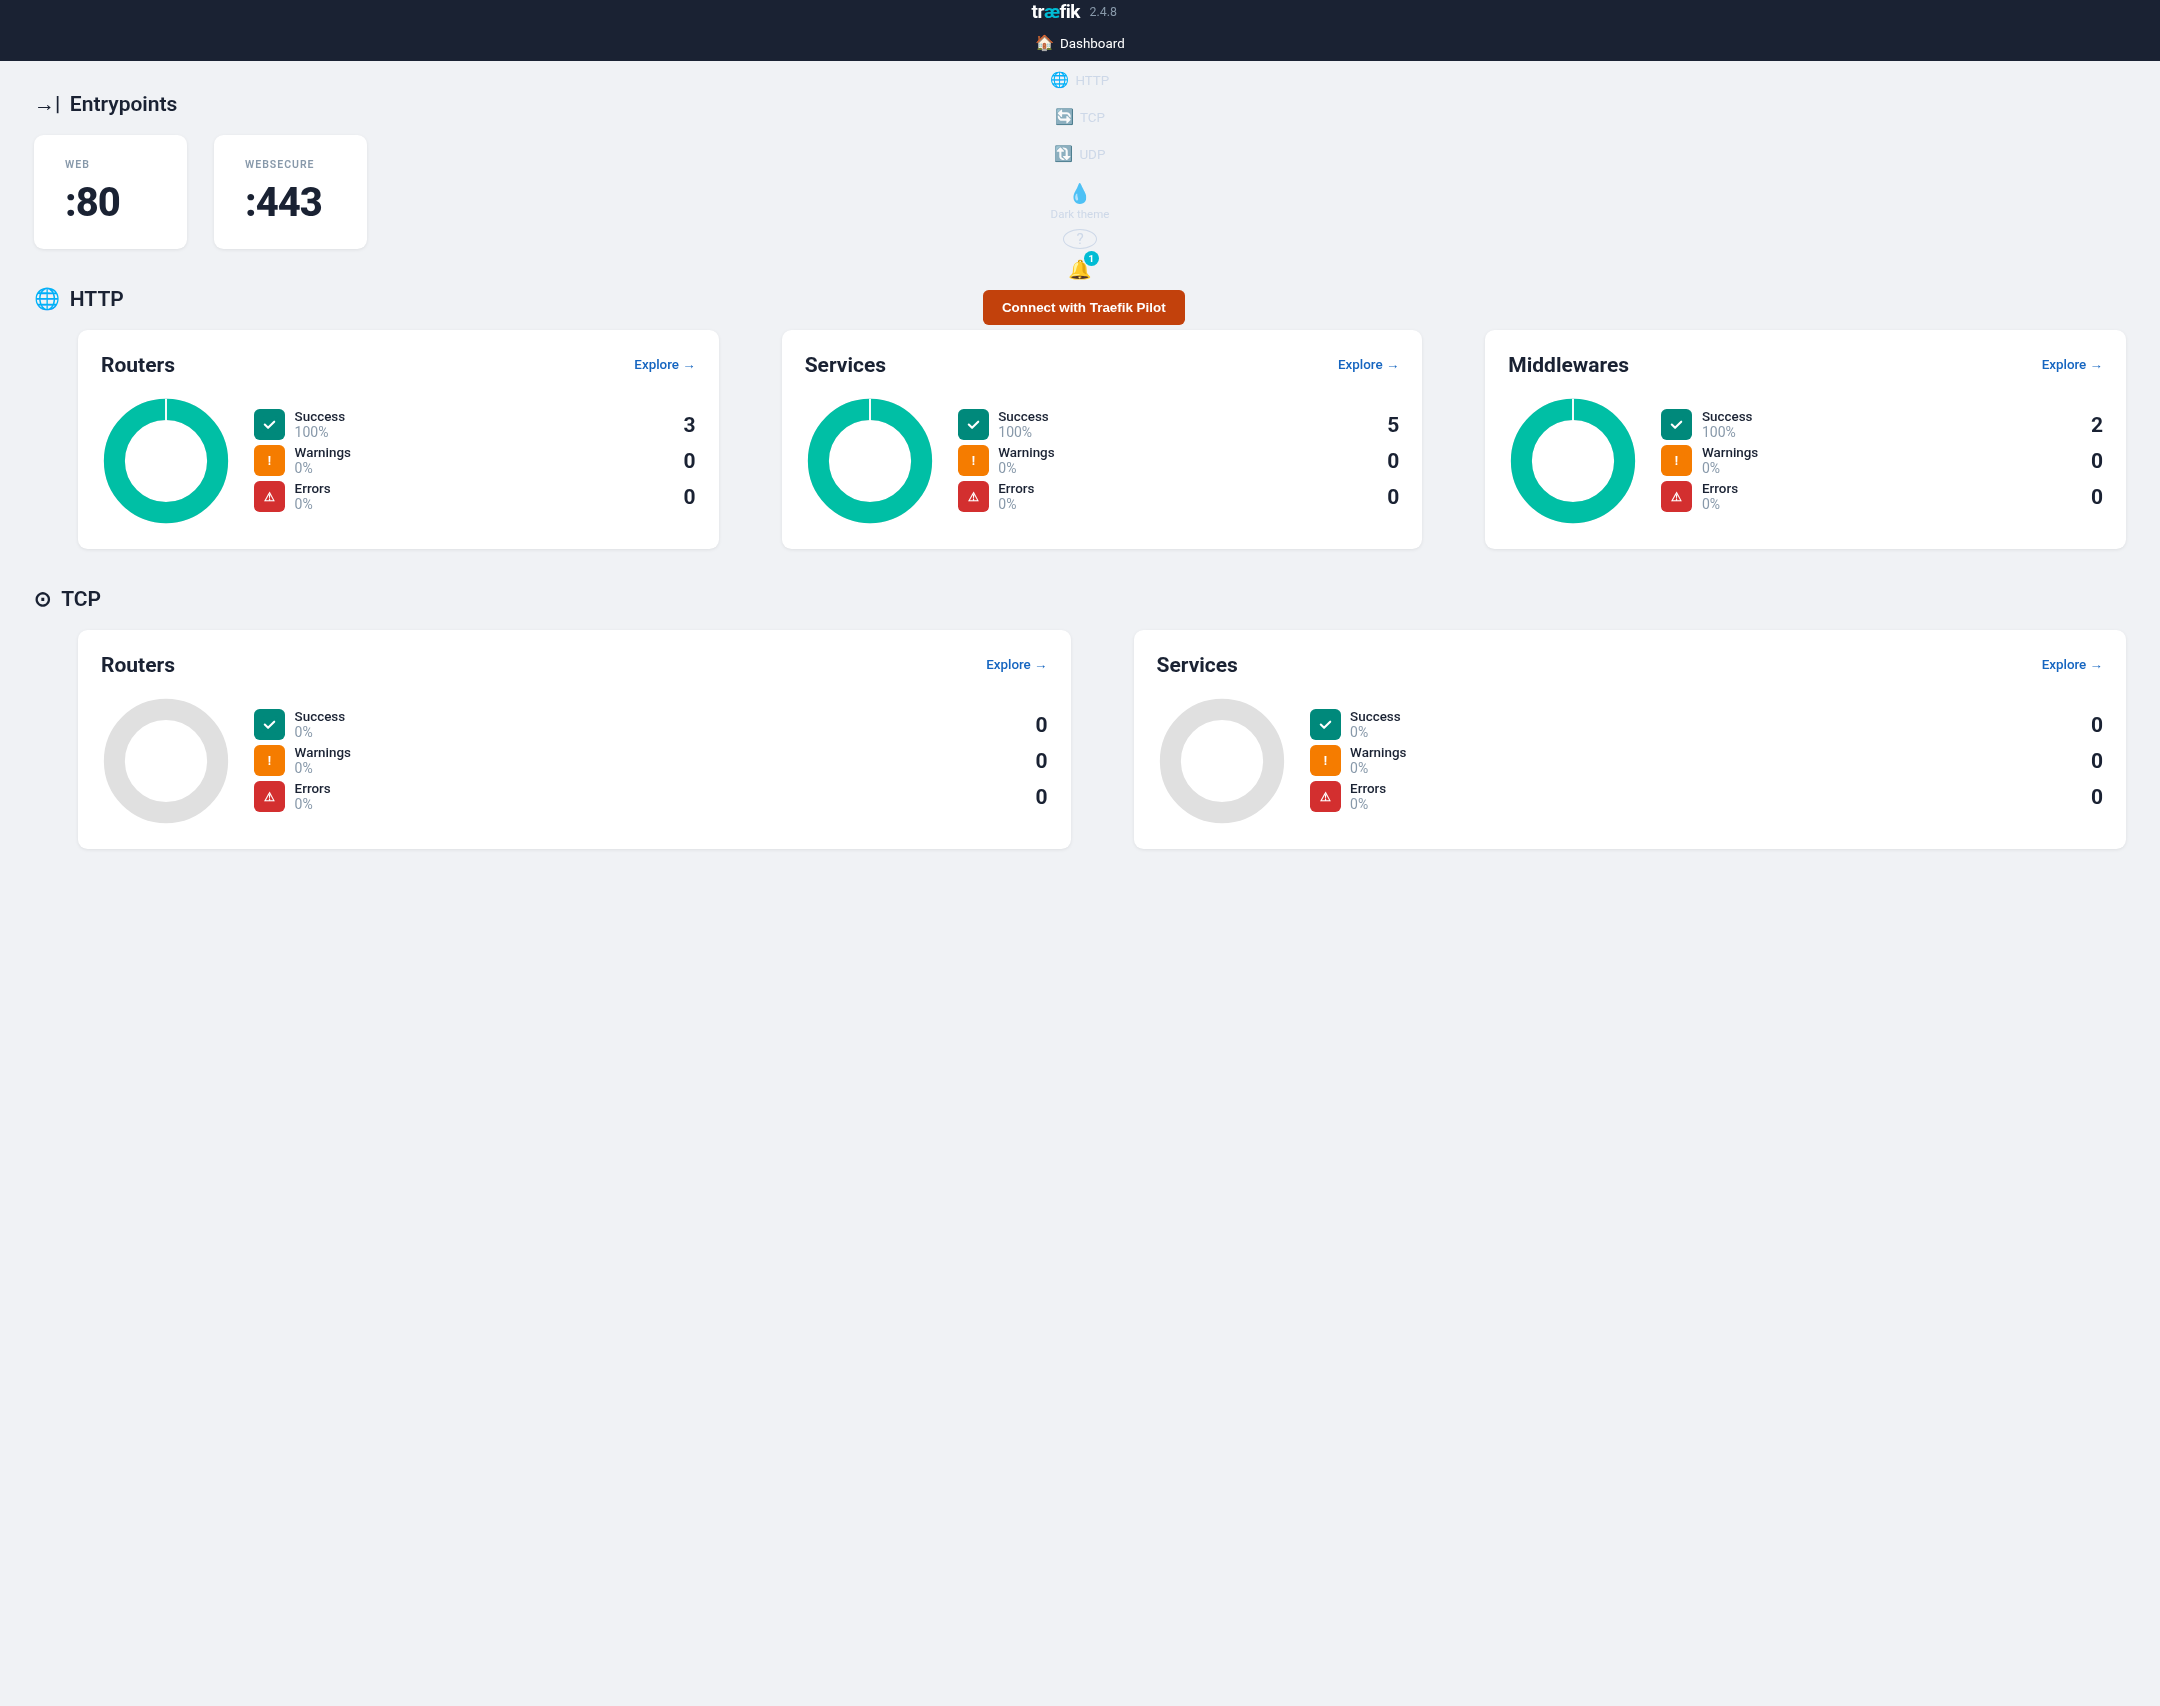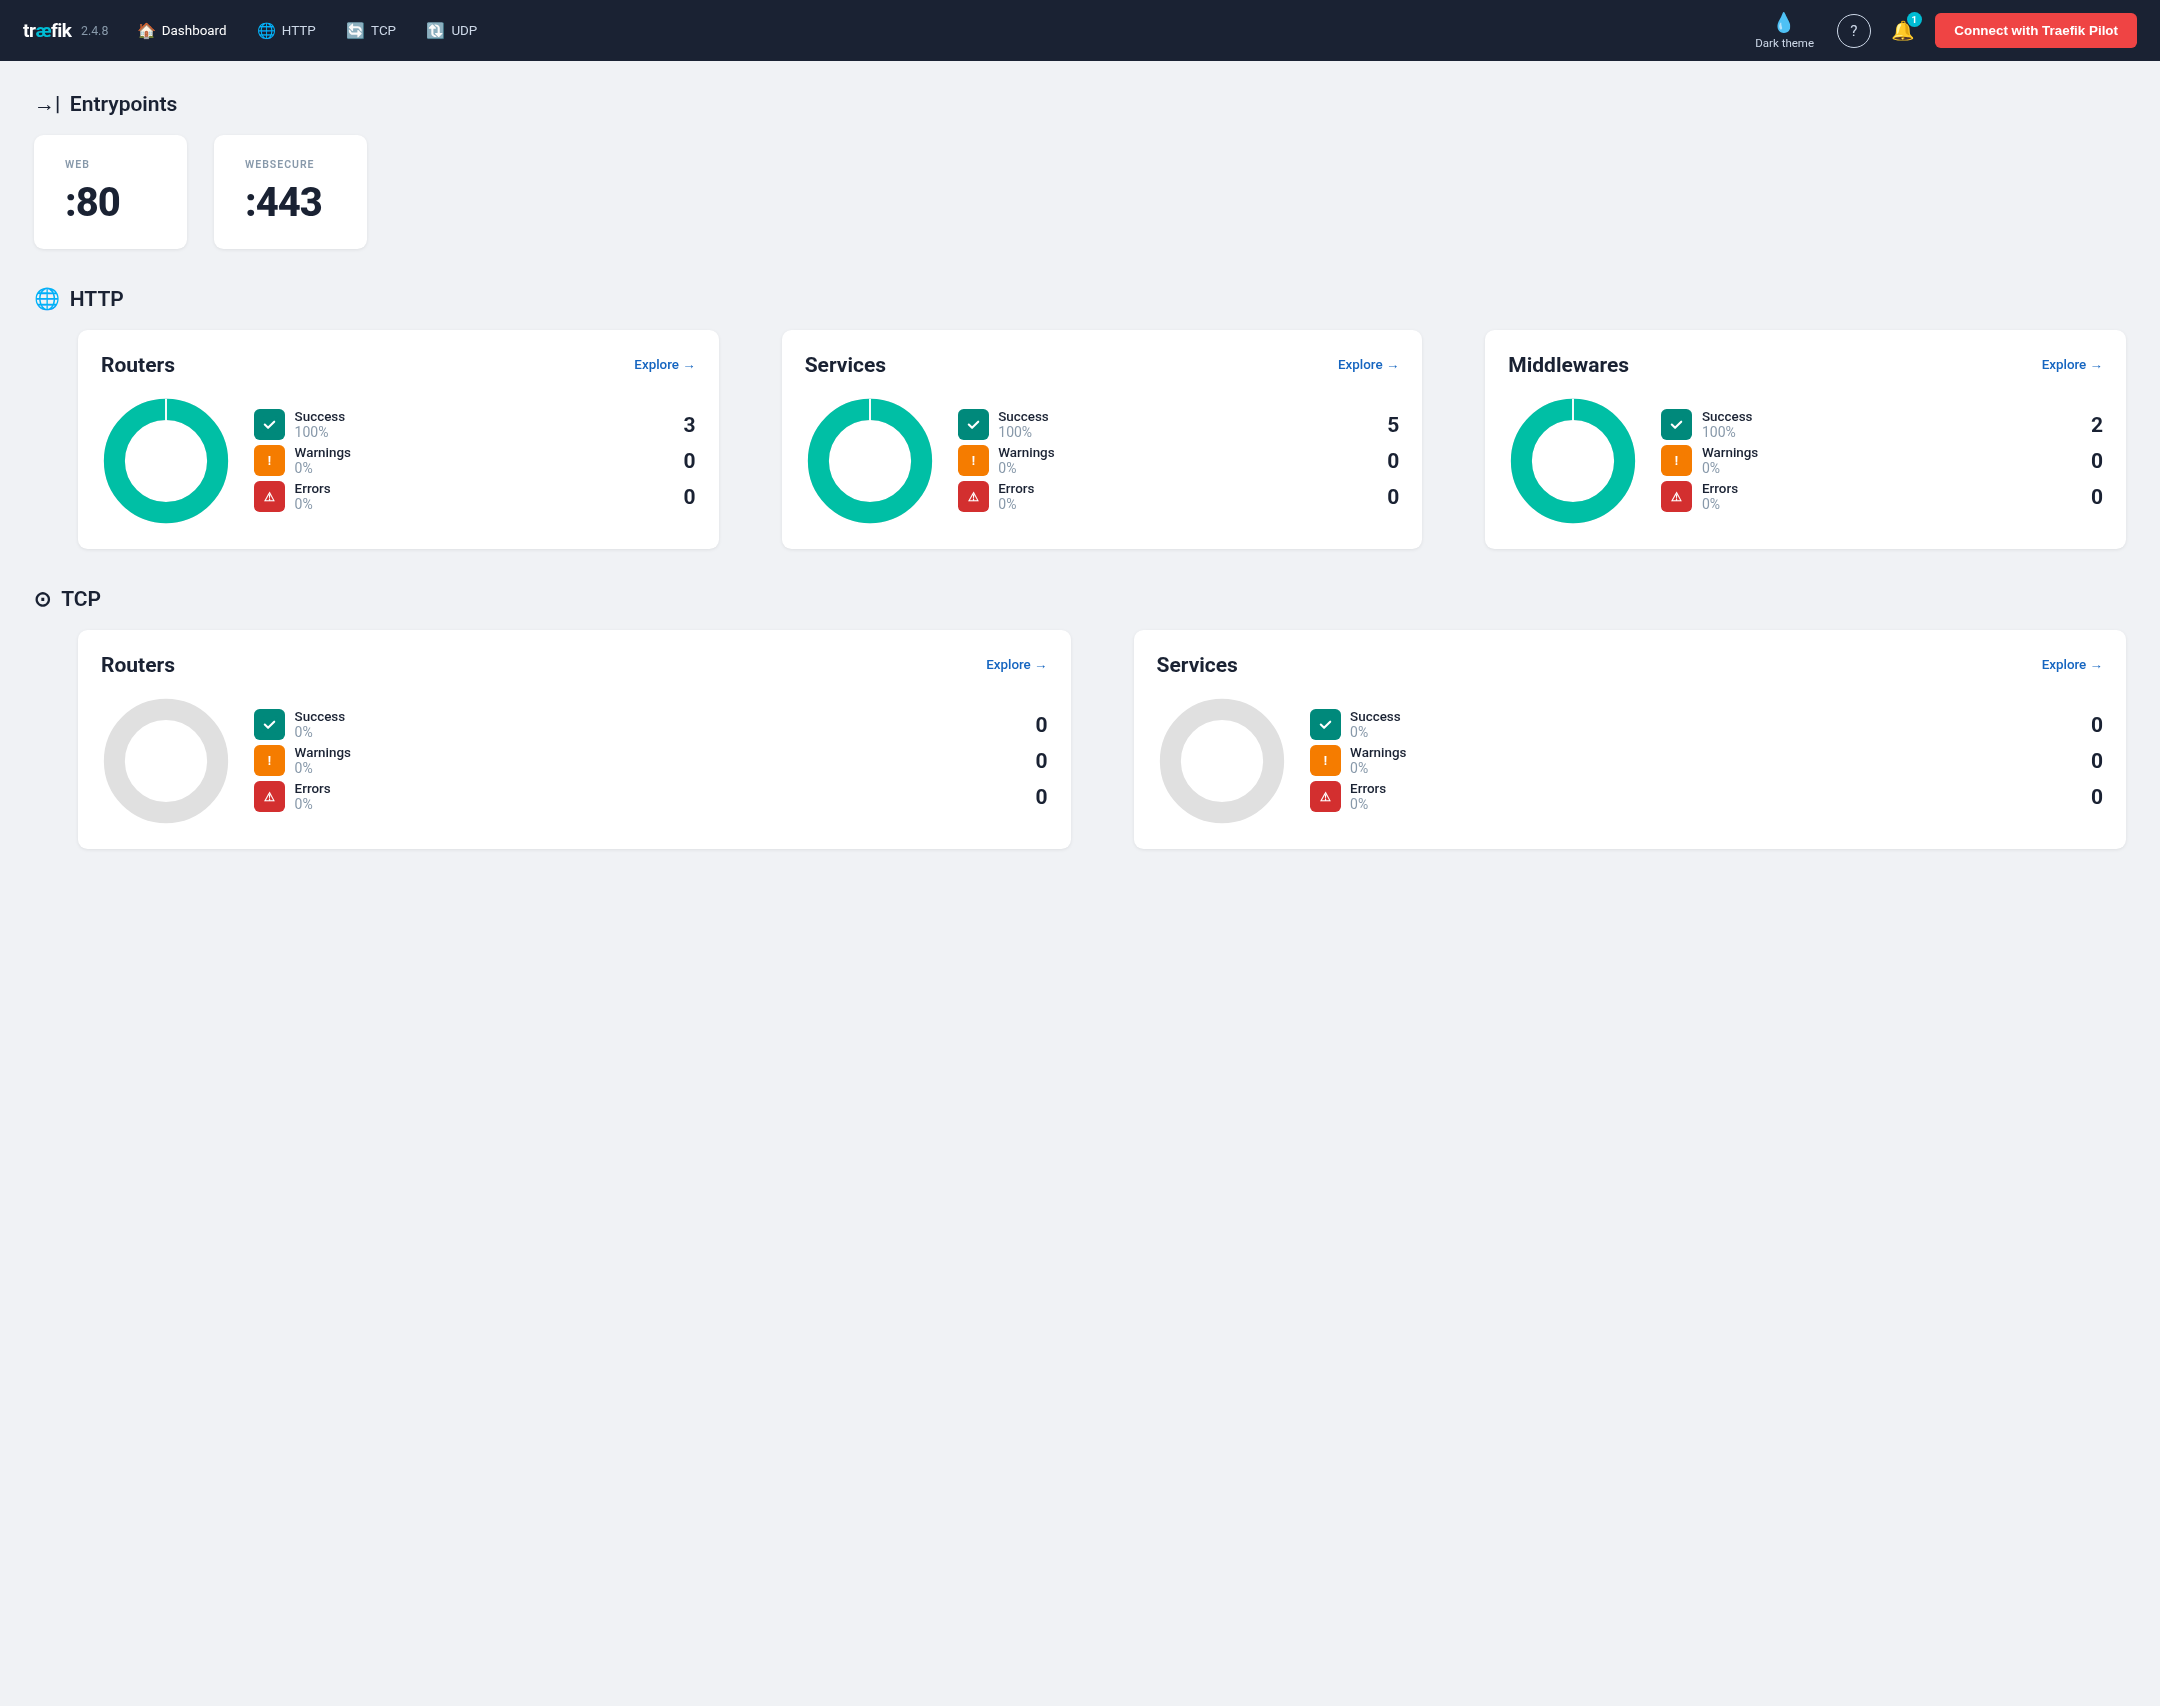--- a/index.html
+++ b/index.html
@@ -125,21 +125,21 @@
     .stat-label { font-size: 13.4px; color: #1a2233; font-weight: 500; }
     .stat-pct { font-size: 14px; color: #8899aa; }
     .stat-count { font-size: 21px; font-weight: 700; color: #1a2233; min-width: 23px; text-align: right; }
 
     
     .tcp-section { margin-top: 7.6px; }
   </style>
 </head>
 <body>
 
-<nav style="background:#1a2233;display:flex;align-items:center;padding:0 23px;height:61px;gap:3.8px;">
+<nav style="background:#1a2233;display:flex;align-items:center;padding:0 23px;height:61px;gap:3.8px;flex-direction:column;">
   <div style="display:flex;align-items:center;gap:3.8px;margin-right:11.5px;">
     <span style="color:#fff;font-size:19px;font-weight:700;letter-spacing:-0.5px;">
       <span style="color:#fff;">tr</span><span style="color:#00bcd4;">æ</span><span style="color:#fff;">fik</span>
     </span>
     <span style="color:#8899aa;font-size:12.4px;margin-left:5.7px;">2.4.8</span>
   </div>
 
   <a style="display:flex;align-items:center;gap:5.7px;color:#fff;font-size:13.4px;padding:7.6px 13.4px;cursor:pointer;border-radius:3.8px;text-decoration:none;">
     <span style="font-size:15.3px;">🏠</span>
     <span>Dashboard</span>
@@ -166,21 +166,21 @@
 
   <div style="color:#cdd8e8;font-size:15.3px;cursor:pointer;width:34px;height:34px;display:flex;align-items:center;justify-content:center;border-radius:50%;border:1.9px solid #cdd8e8;margin:0 7.6px;">
     <span>?</span>
   </div>
 
   <div style="position:relative;cursor:pointer;margin:0 3.8px;">
     <div style="color:#cdd8e8;font-size:19px;width:34px;height:34px;display:flex;align-items:center;justify-content:center;">🔔</div>
     <span style="position:absolute;top:-1.9px;right:-1.9px;background:#00bcd4;color:#fff;border-radius:50%;width:15.3px;height:15.3px;font-size:9.6px;display:flex;align-items:center;justify-content:center;font-weight:700;">1</span>
   </div>
 
-  <button style="background:#ef4444;color:#fff;border:none;border-radius:5.7px;padding:9.6px 19px;font-size:13.4px;font-weight:600;cursor:pointer;white-space:nowrap;margin-left:7.6px;">Connect with Traefik Pilot</button>
+  <button style="background:#c2410c;color:#fff;border:none;border-radius:5.7px;padding:9.6px 19px;font-size:13.4px;font-weight:600;cursor:pointer;white-space:nowrap;margin-left:7.6px;">Connect with Traefik Pilot</button>
 </nav>
 
 <div class="main">
 
   <div>
     <div class="section-header">
       <span style="font-size:21px;">→|</span>
       <span>Entrypoints</span>
     </div>
     <div class="entrypoints-grid" id="entrypoints-grid">

